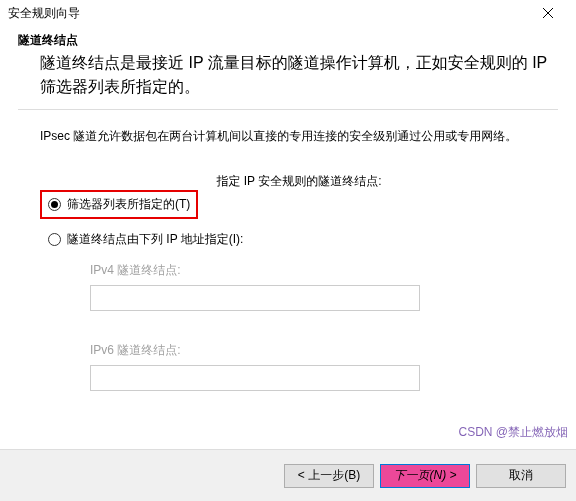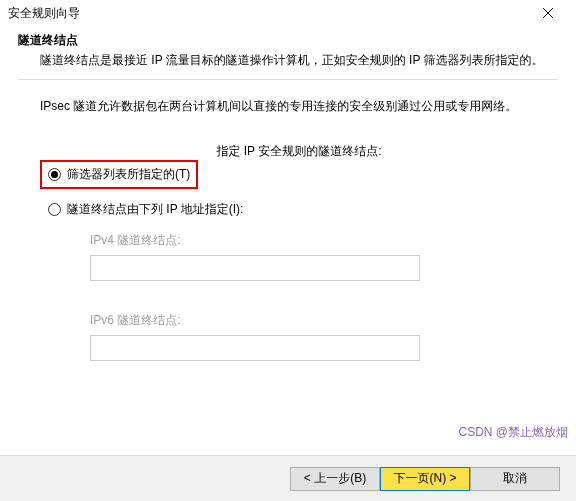--- a/index.html
+++ b/index.html
@@ -32,21 +32,21 @@
     .close-btn svg { width: 12px; height: 12px; }
     .content {
       padding: 6px 18px 0 18px;
     }
     .heading {
       font-weight: bold;
       font-size: 12px;
       margin-bottom: 2px;
     }
     .subheading {
-      font-size: 12px;
+      font-size: 16px;
       margin-left: 22px;
       line-height: 1.5;
       margin-bottom: 10px;
     }
     .divider {
       border: none;
       border-top: 1px solid #ddd;
       margin: 0 0 18px 0;
     }
     .desc {
@@ -115,44 +115,46 @@
       color: #4c1d95;
       font-size: 12px;
       opacity: 0.7;
       pointer-events: none;
     }
     .button-row {
       position: absolute;
       bottom: 0;
       left: 0;
       right: 0;
-      height: 46px;
+      height: 52px;
       border-top: 1px solid #ddd;
       background: #f0f0f0;
       display: flex;
       justify-content: flex-end;
       align-items: center;
-      padding-right: 16px;
+      padding-right: 10px;
+      gap: 6px;
     }
     .btn {
       height: 24px;
       min-width: 90px;
       padding: 0 10px;
       border: 1px solid #adadad;
       background: #e1e1e1;
       font-size: 12px;
       cursor: pointer;
       display: flex;
       align-items: center;
       justify-content: center;
       gap: 2px;
     }
     .btn.primary {
       border: 1px solid #0078d7;
-      background: #fde047;
+      background: #ec4899;
+      font-style: italic;
     }
   </style>
 </head>
 <body>
 
 <div class="titlebar">
   <span class="title">安全规则向导</span>
   <div class="close-btn">
     <svg viewBox="0 0 12 12">
         <line x1="1" y1="1" x2="11" y2="11" stroke="#000" stroke-width="1"></line>

